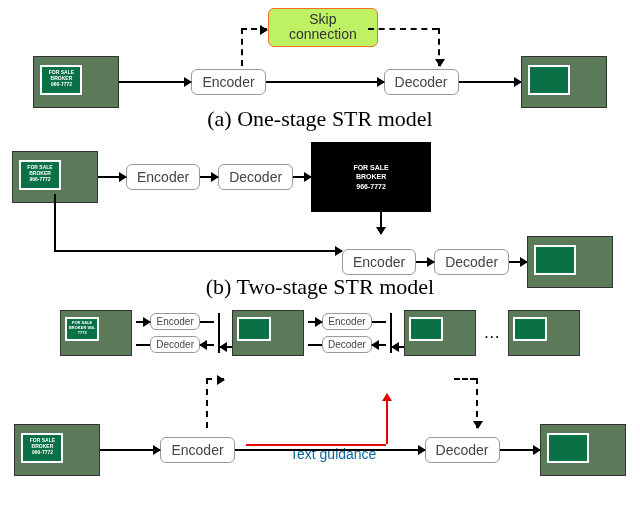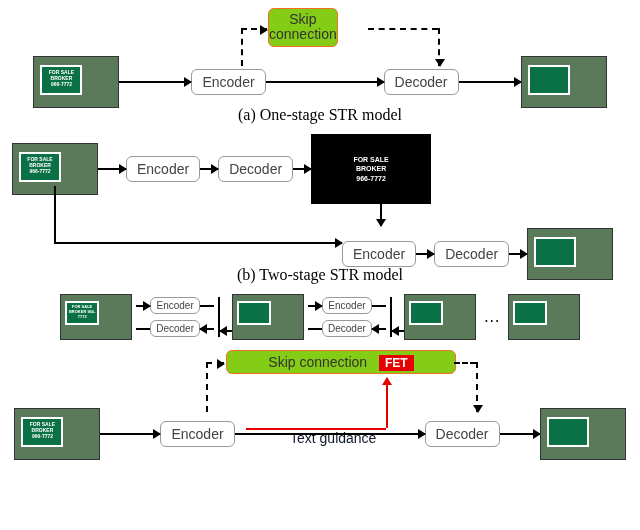--- a/index.html
+++ b/index.html
@@ -1,23 +1,23 @@
 <!DOCTYPE html>
 <html><head>
 <meta charset="utf-8">
 <style>
 body { margin:0; padding:8px 6px; font-family:"Times New Roman",serif; font-size:15px; background:#fff; width:640px; box-sizing:border-box; }
 .section { margin-bottom:10px; }
-.caption { text-align:center; font-size:16px; margin-top:2px; }
+.caption { text-align:center; font-size:22px; margin-top:2px; }
 .row { display:flex; align-items:center; justify-content:center; }
 
 .box { border:1.5px solid #999; border-radius:6px; padding:4px 10px; text-align:center; font-family:Arial,sans-serif; font-size:14px; color:#444; background:#fff; flex-shrink:0; }
 .box.sm { font-size:10px; padding:2px 5px; }
 
-.skip { border:1.5px solid #f37021; border-radius:6px; padding:3px 0; font-family:Arial,sans-serif; font-size:14px; color:#333; text-align:center; background:#84cc16; }
+.skip { border:1.5px solid #f37021; border-radius:6px; padding:3px 20px; font-family:Arial,sans-serif; font-size:14px; color:#333; text-align:center; background:#bef264; }
 
 .img { width:86px; height:52px; background:#5a7a5a; border:1px solid #333; position:relative; flex-shrink:0; box-sizing:border-box; }
 .img.sm { width:72px; height:46px; }
 .sign { position:absolute; left:6px; top:8px; width:42px; height:30px; background:#0a7045; border:2px solid #fff; font-size:5px; color:#fff; font-family:Arial; font-weight:bold; text-align:center; line-height:1.2; padding-top:2px; box-sizing:border-box; }
 .sign.blank { background:#0a7045; }
 
 .black { width:120px; height:70px; background:#000; color:#fff; font-size:7px; font-family:Arial; font-weight:bold; text-align:center; display:flex; align-items:center; justify-content:center; flex-shrink:0; line-height:1.3; }
 
 .fet-box { background:#e60000; color:#fff; font-family:Arial; font-weight:bold; font-size:12px; padding:1px 6px; }
 
@@ -32,21 +32,21 @@
 .dashed-h { border-top:2px dashed #000; height:0; position:relative; }
 .dashed-v { border-left:2px dashed #000; width:0; position:relative; }
 .dashed-arrow-r::after{content:"";position:absolute;right:-1px;top:-5px;border-left:8px solid #000;border-top:5px solid transparent;border-bottom:5px solid transparent;}
 .dashed-arrow-d::after{content:"";position:absolute;left:-5px;bottom:-1px;border-top:8px solid #000;border-left:5px solid transparent;border-right:5px solid transparent;}
 
 .line-h{height:2px;background:#000;}
 
 .red-line-h{height:2px;background:#e60000;position:relative;}
 .red-line-v{width:2px;background:#e60000;position:relative;}
 .red-arrow-up::after{content:"";position:absolute;left:-4px;top:-1px;border-bottom:8px solid #e60000;border-left:5px solid transparent;border-right:5px solid transparent;}
-.red-lbl{color:#0f172a;font-family:Arial,sans-serif;font-size:14px;}
+.red-lbl{color:#0369a1;font-family:Arial,sans-serif;font-size:14px;}
 
 .dots{ font-size:16px; color:#000; padding:0 8px; }
 </style>
 </head>
 <body>
 
 <div class="section">
   <div style="position:relative;height:96px;">
 
     <div style="position:absolute;left:262px;top:0;" class="skip">
@@ -162,25 +162,20 @@
     <span class="dots">…</span>
     <div class="img sm">
         <div class="sign blank" style="width:34px;height:24px;top:6px;left:4px;"></div>
       </div>
   </div>
 </div>
 
 <div class="section" style="margin-bottom:0;">
   <div style="position:relative;height:108px;">
 
-    <div style="position:absolute;left:220px;top:0;width:228px;" class="skip">
-      <span>Skip
-connection</span>
-      <span class="fet-box" style="margin-left:8px;">FET</span>
-    </div>
 
     <div class="dashed-v" style="position:absolute;left:200px;top:12px;height:50px;"></div>
     <div class="dashed-h dashed-arrow-r" style="position:absolute;left:200px;top:12px;width:18px;"></div>
 
     <div class="dashed-h" style="position:absolute;left:448px;top:12px;width:22px;"></div>
     <div class="dashed-v dashed-arrow-d" style="position:absolute;left:470px;top:12px;height:50px;"></div>
 
     <div class="red-line-h" style="position:absolute;left:240px;top:78px;width:140px;"></div>
     <div class="red-line-v red-arrow-up" style="position:absolute;left:380px;top:28px;height:50px;"></div>
     <div class="red-lbl" style="position:absolute;left:284px;top:80px;">Text guidance</div>

